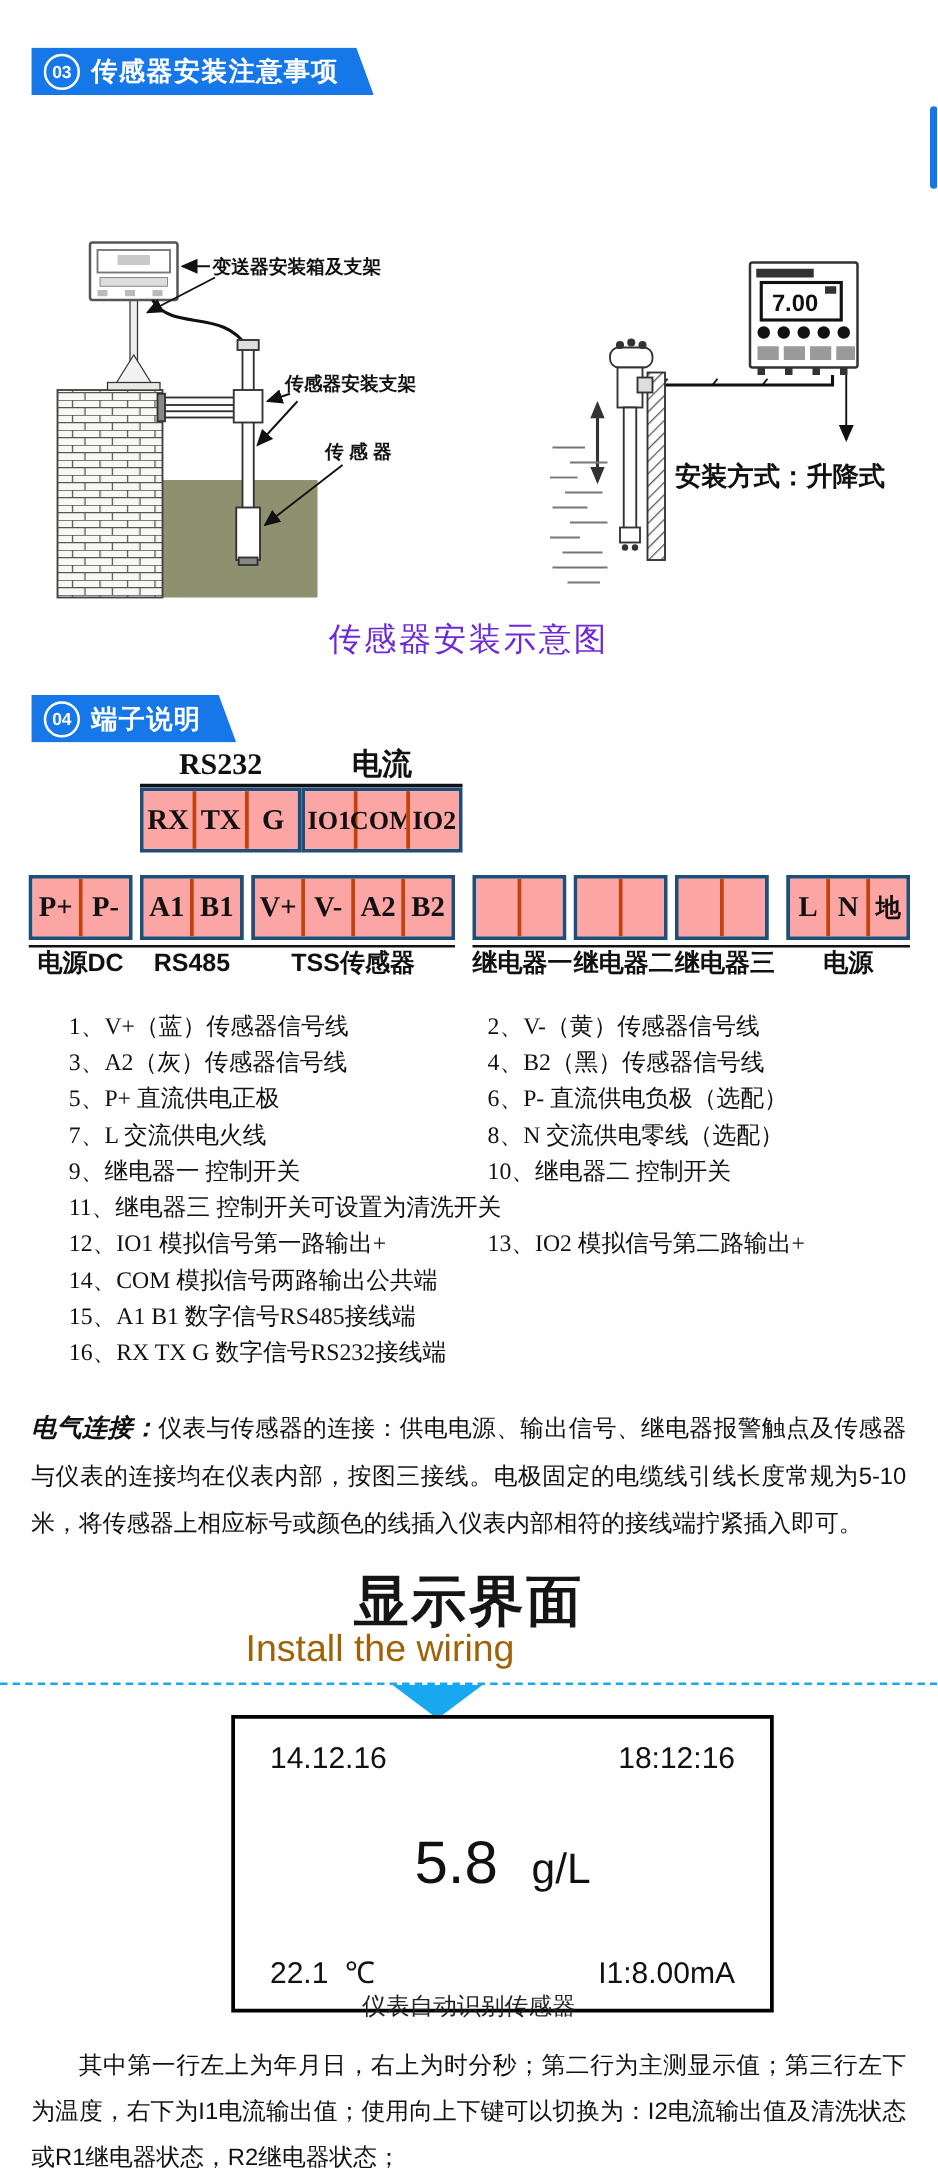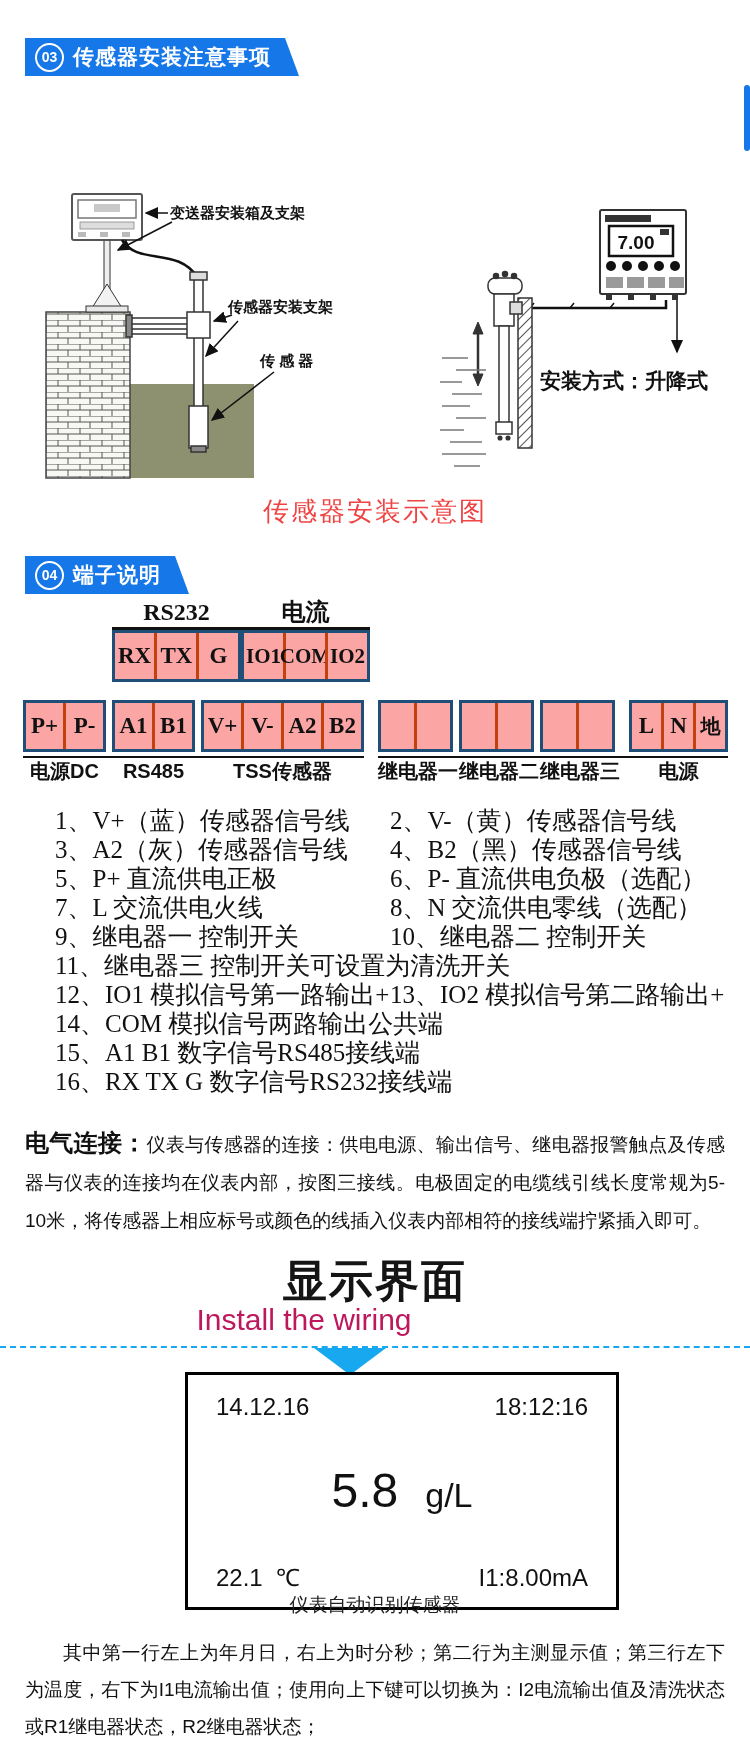--- a/index.html
+++ b/index.html
@@ -14,21 +14,21 @@
          clip-path:polygon(0 0,calc(100% - 14px) 0,100% 100%,0 100%);}
   .badge-num{width:25px;height:25px;border:2px solid #fff;border-radius:50%;display:flex;
              align-items:center;justify-content:center;font-size:14px;font-weight:bold;flex:0 0 auto;}
   .badge-title{font-size:21px;font-weight:bold;letter-spacing:1px;white-space:nowrap;}
 
   .para{position:absolute;left:25px;width:700px;font-size:21px;line-height:32px;
         text-indent:2em;margin:0;text-align:justify;}
 
   .fig{position:absolute;}
   .fig-caption{position:absolute;left:0;top:494px;width:750px;text-align:center;
-               font-size:26px;letter-spacing:2px;color:#ef4444;}
+               font-size:26px;letter-spacing:2px;color:#6d28d9;}
 
   
   .top-labels{position:absolute;left:112px;top:594px;width:258px;display:flex;
               border-bottom:3px solid #111;height:33px;align-items:flex-end;}
   .top-labels span{flex:1;text-align:center;font-weight:bold;font-size:24px;line-height:30px;font-family:Liberation Serif, serif;}
   .trow{position:absolute;left:112px;top:630px;display:flex;}
   .brow{position:absolute;left:23px;top:700px;display:flex;}
   .tgroup{display:flex;border:3px solid #1f4e79;background:#fff;}
   .tcell{height:46px;display:flex;align-items:center;justify-content:center;
          font-family:"Liberation Serif",serif;font-weight:bold;font-size:23px;background:#fca5a5;}
@@ -38,33 +38,33 @@
   .w33 .tcell{width:33px;}
   .w29 .tcell{width:29px;}
   .gap6{width:6px;flex:0 0 auto;}
   .gap14{width:14px;flex:0 0 auto;}
   .bline{position:absolute;top:756px;height:0;border-top:2px solid #111;}
   .bline.l1{left:23px;width:341px;}
   .bline.l2{left:378px;width:350px;}
   .bot-labels{position:absolute;left:23px;top:758px;display:flex;}
   .bot-labels div{text-align:center;font-weight:bold;font-size:20px;line-height:26px;white-space:nowrap;}
 
-  .wire-list{position:absolute;left:25px;top:806px;width:700px;font-size:25px;}
+  .wire-list{position:absolute;left:25px;top:806px;width:700px;font-size:19px;}
   .wrow{display:flex;height:29px;align-items:center;}
   .wcell-l{width:365px;padding-left:30px;box-sizing:border-box;white-space:nowrap;}
   .wcell-r{flex:1;white-space:nowrap;}
 
   .elec{position:absolute;left:25px;top:1124px;width:700px;margin:0;font-size:19px;
         line-height:38px;text-align:justify;}
-  .elec b{font-size:24px;}
+  .elec b{font-size:20px;font-style:italic;}
 
   .big-title{position:absolute;left:0;top:1252px;width:750px;text-align:center;margin:0;
              font-size:44px;font-weight:bold;letter-spacing:2px;color:#151515;}
   .sub-title{position:absolute;left:0;top:1303px;width:608px;text-align:center;margin:0;
-             font-size:30px;color:#be185d;}
+             font-size:30px;color:#a16207;}
   .dash-line{position:absolute;left:0;top:1346px;width:750px;height:0;border-top:2px dashed #18a8f0;}
   .down-tri{position:absolute;left:314px;top:1348px;width:0;height:0;
             border-left:36px solid transparent;border-right:36px solid transparent;
             border-top:27px solid #18a8f0;}
 
   .screen{position:absolute;left:185px;top:1372px;width:372px;height:200px;border:3px solid #000;
           background:#fff;display:flex;flex-direction:column;justify-content:space-between;
           padding:18px 28px 14px 28px;box-sizing:content-box;}
   .scr-row{display:flex;justify-content:space-between;align-items:baseline;font-size:24px;}
   .scr-main{display:flex;justify-content:center;align-items:baseline;gap:27px;}

